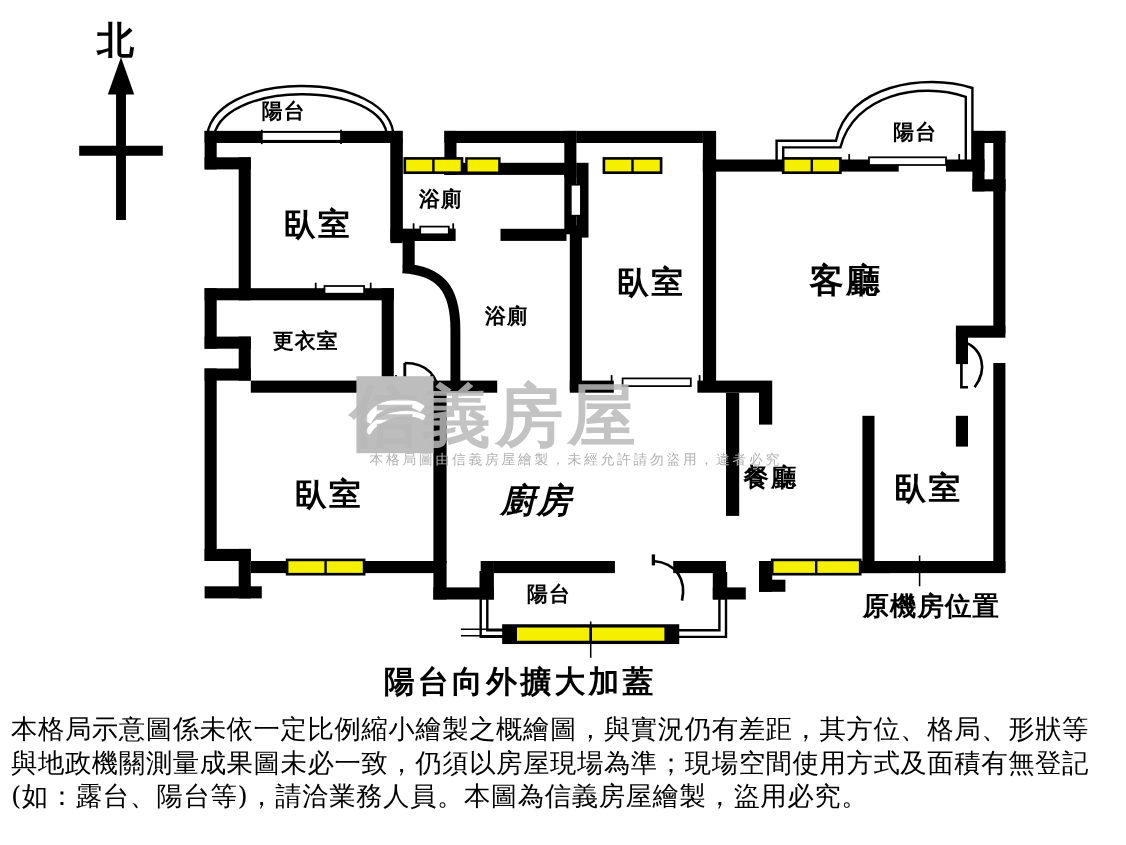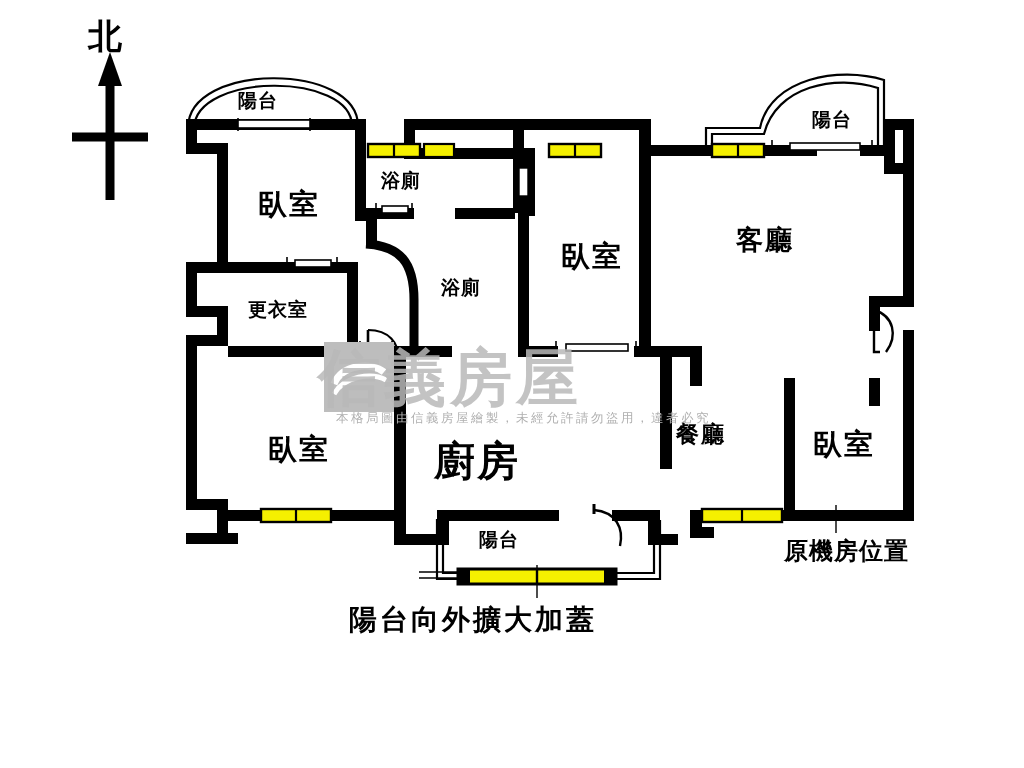--- a/index.html
+++ b/index.html
@@ -336,34 +336,35 @@
   <div class="txt small-label" style="left:238px; top:88px;">陽台</div>
 
   <div class="txt room-label big" style="left:258px; top:185px;">臥室</div>
 
   <div class="txt small-label" style="left:381px; top:168px;">浴廁</div>
 
   <div class="txt room-label big" style="left:561px; top:237px;">臥室</div>
 
   <div class="txt small-label" style="left:812px; top:107px;">陽台</div>
 
-  <div class="txt room-label big" style="left:736px; top:222px; font-size:27px;">客廳</div>
+  <div class="txt room-label big" style="left:736px; top:234px; font-size:31px;">客廳</div>
 
   <div class="txt small-label" style="left:441px; top:275px;">浴廁</div>
 
   <div class="txt small-label" style="left:248px; top:297px;">更衣室</div>
 
   <div class="txt room-label big" style="left:268px; top:430px;">臥室</div>
 
-  <div class="txt room-label big" style="left:434px; top:434px; font-size:41px;">廚房</div>
+  <div class="txt room-label big" style="left:455px; top:434px; font-size:31px;font-style:italic;">廚房</div>
 
   <div class="txt room-label big" style="left:676px; top:419px; font-size:23px;">餐廳</div>
 
   <div class="txt room-label big" style="left:813px; top:425px;">臥室</div>
 
   <div class="txt small-label" style="left:479px; top:527px;">陽台</div>
 
   <div class="txt note-label" style="left:784px; top:535px;">原機房位置</div>
 
   <div class="txt caption" style="left:349px; top:601px;">陽台向外擴大加蓋</div>
 
+  <div id="disclaimer">本格局示意圖係未依一定比例縮小繪製之概繪圖，與實況仍有差距，其方位、格局、形狀等與地政機關測量成果圖未必一致，仍須以房屋現場為準；現場空間使用方式及面積有無登記(如：露台、陽台等)，請洽業務人員。本圖為信義房屋繪製，盜用必究。</div>
 
 </div>
 
 </body></html>

